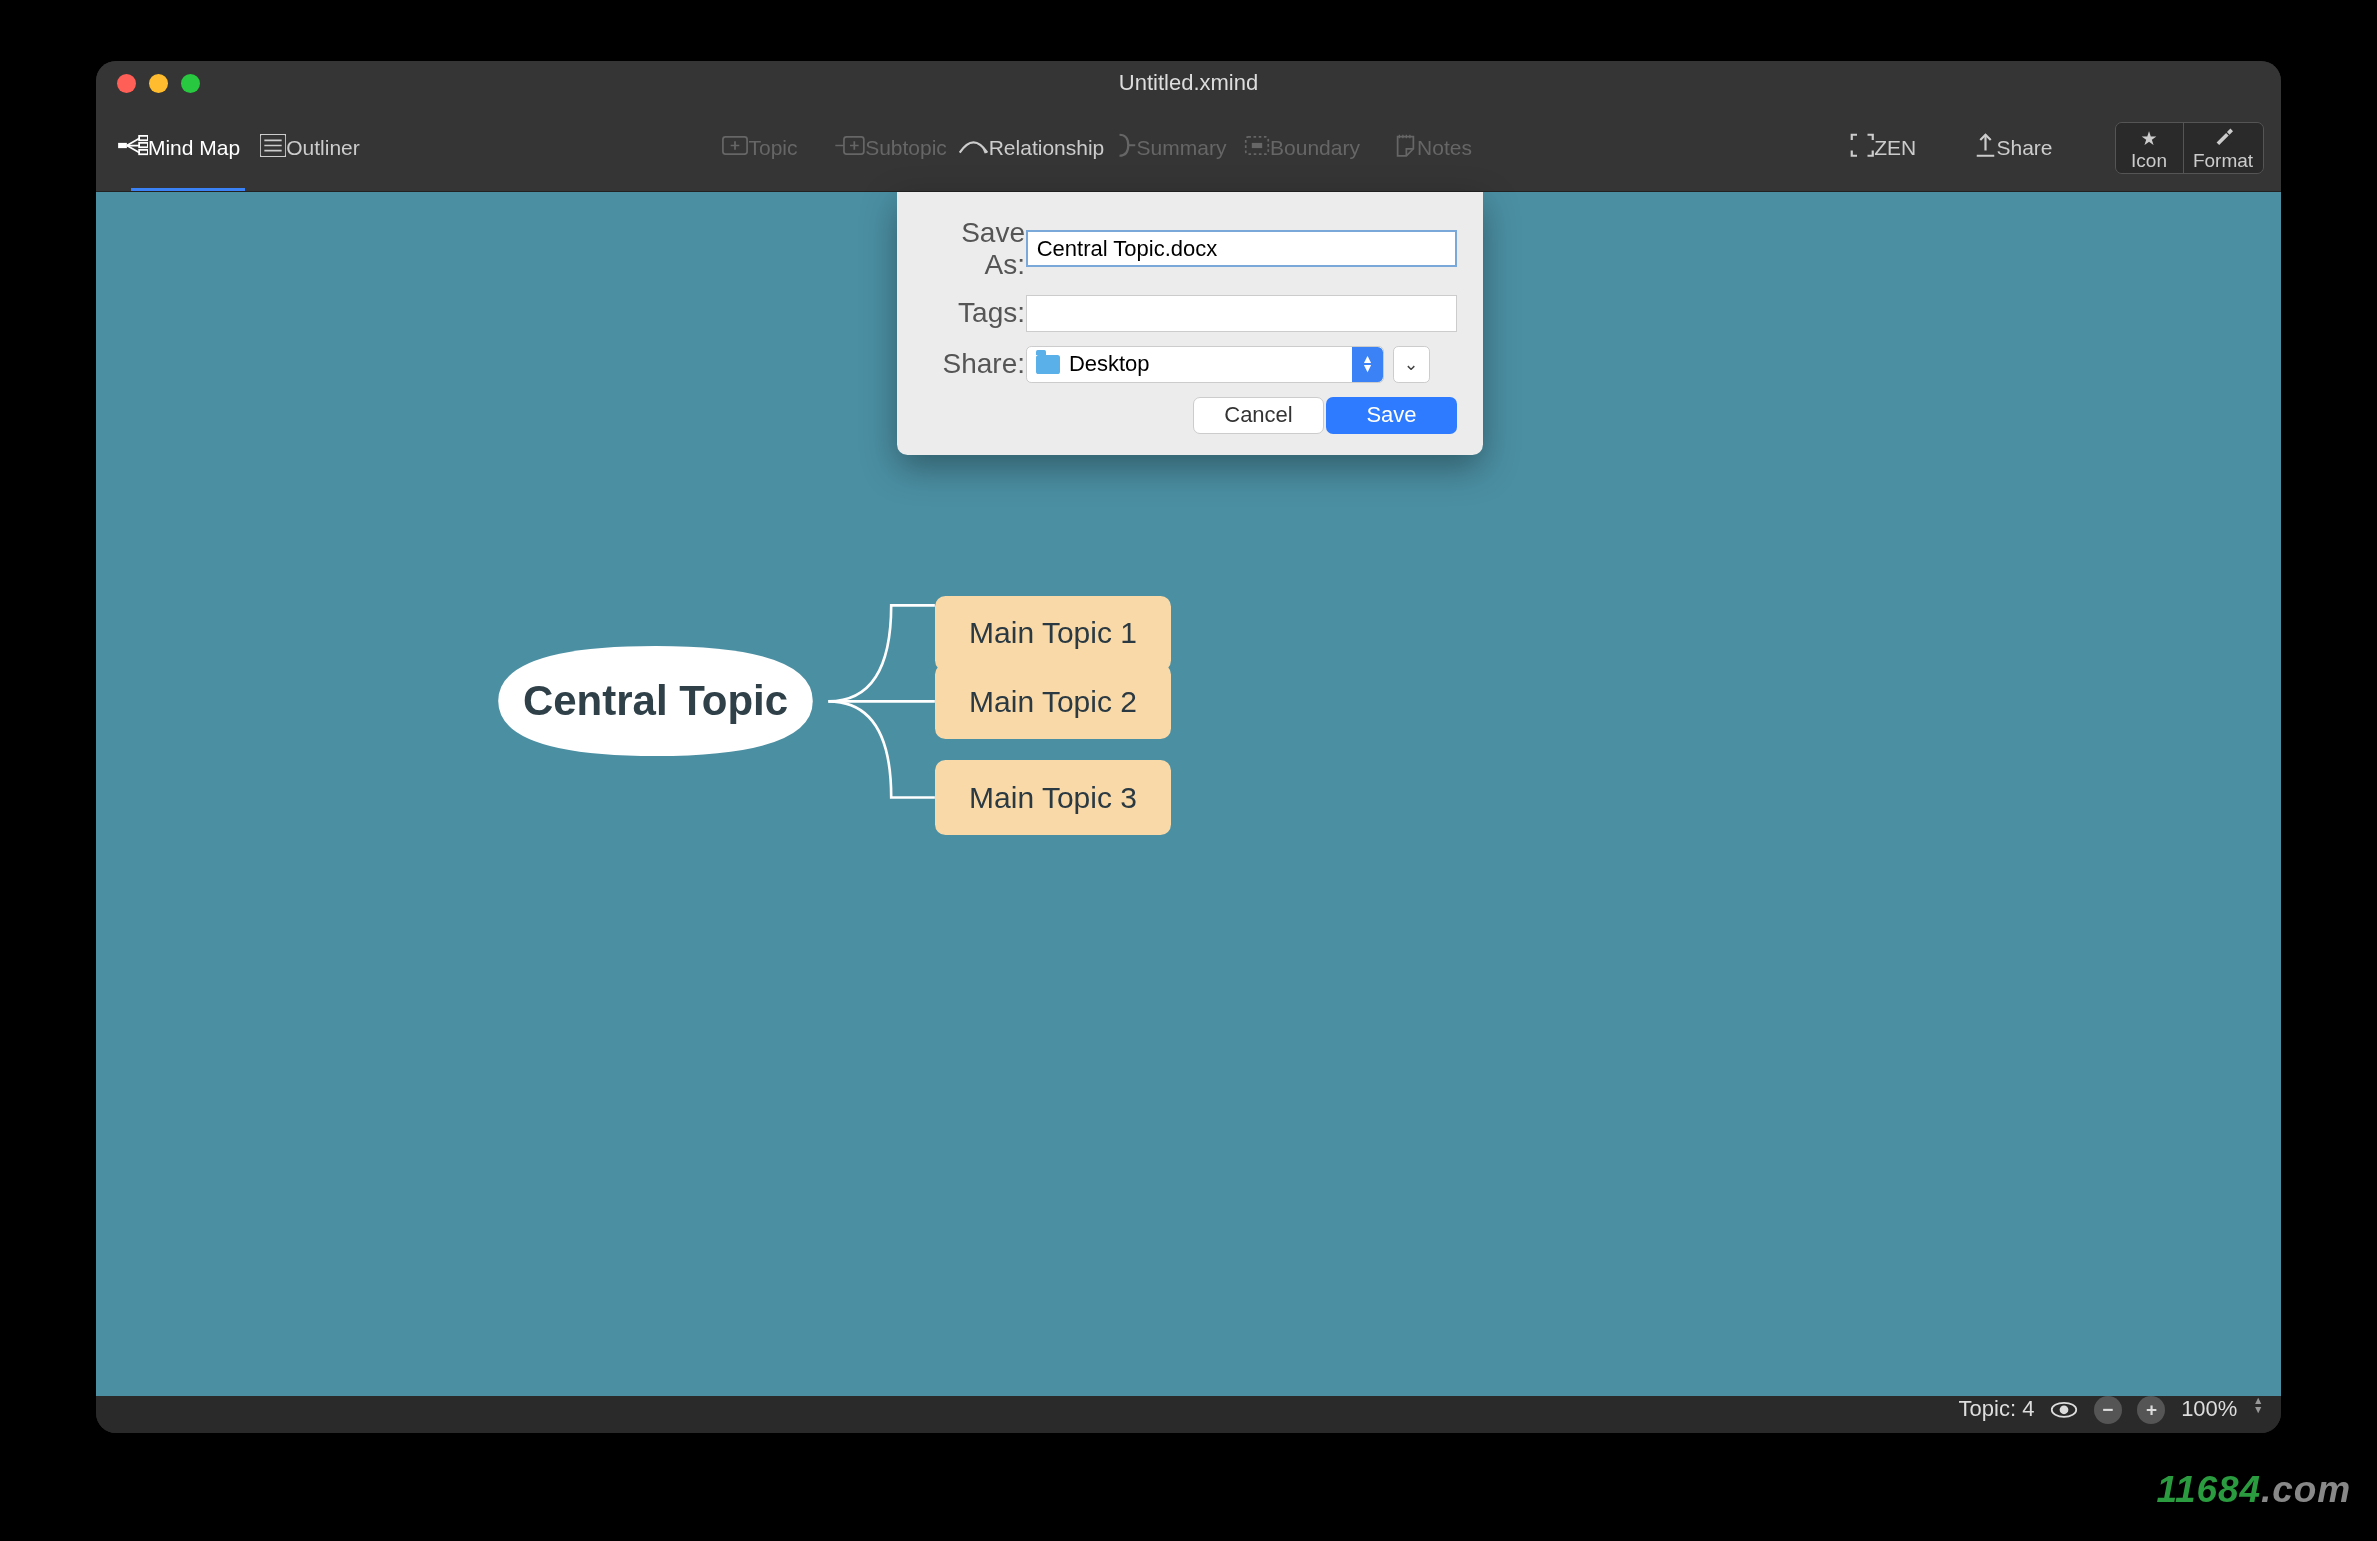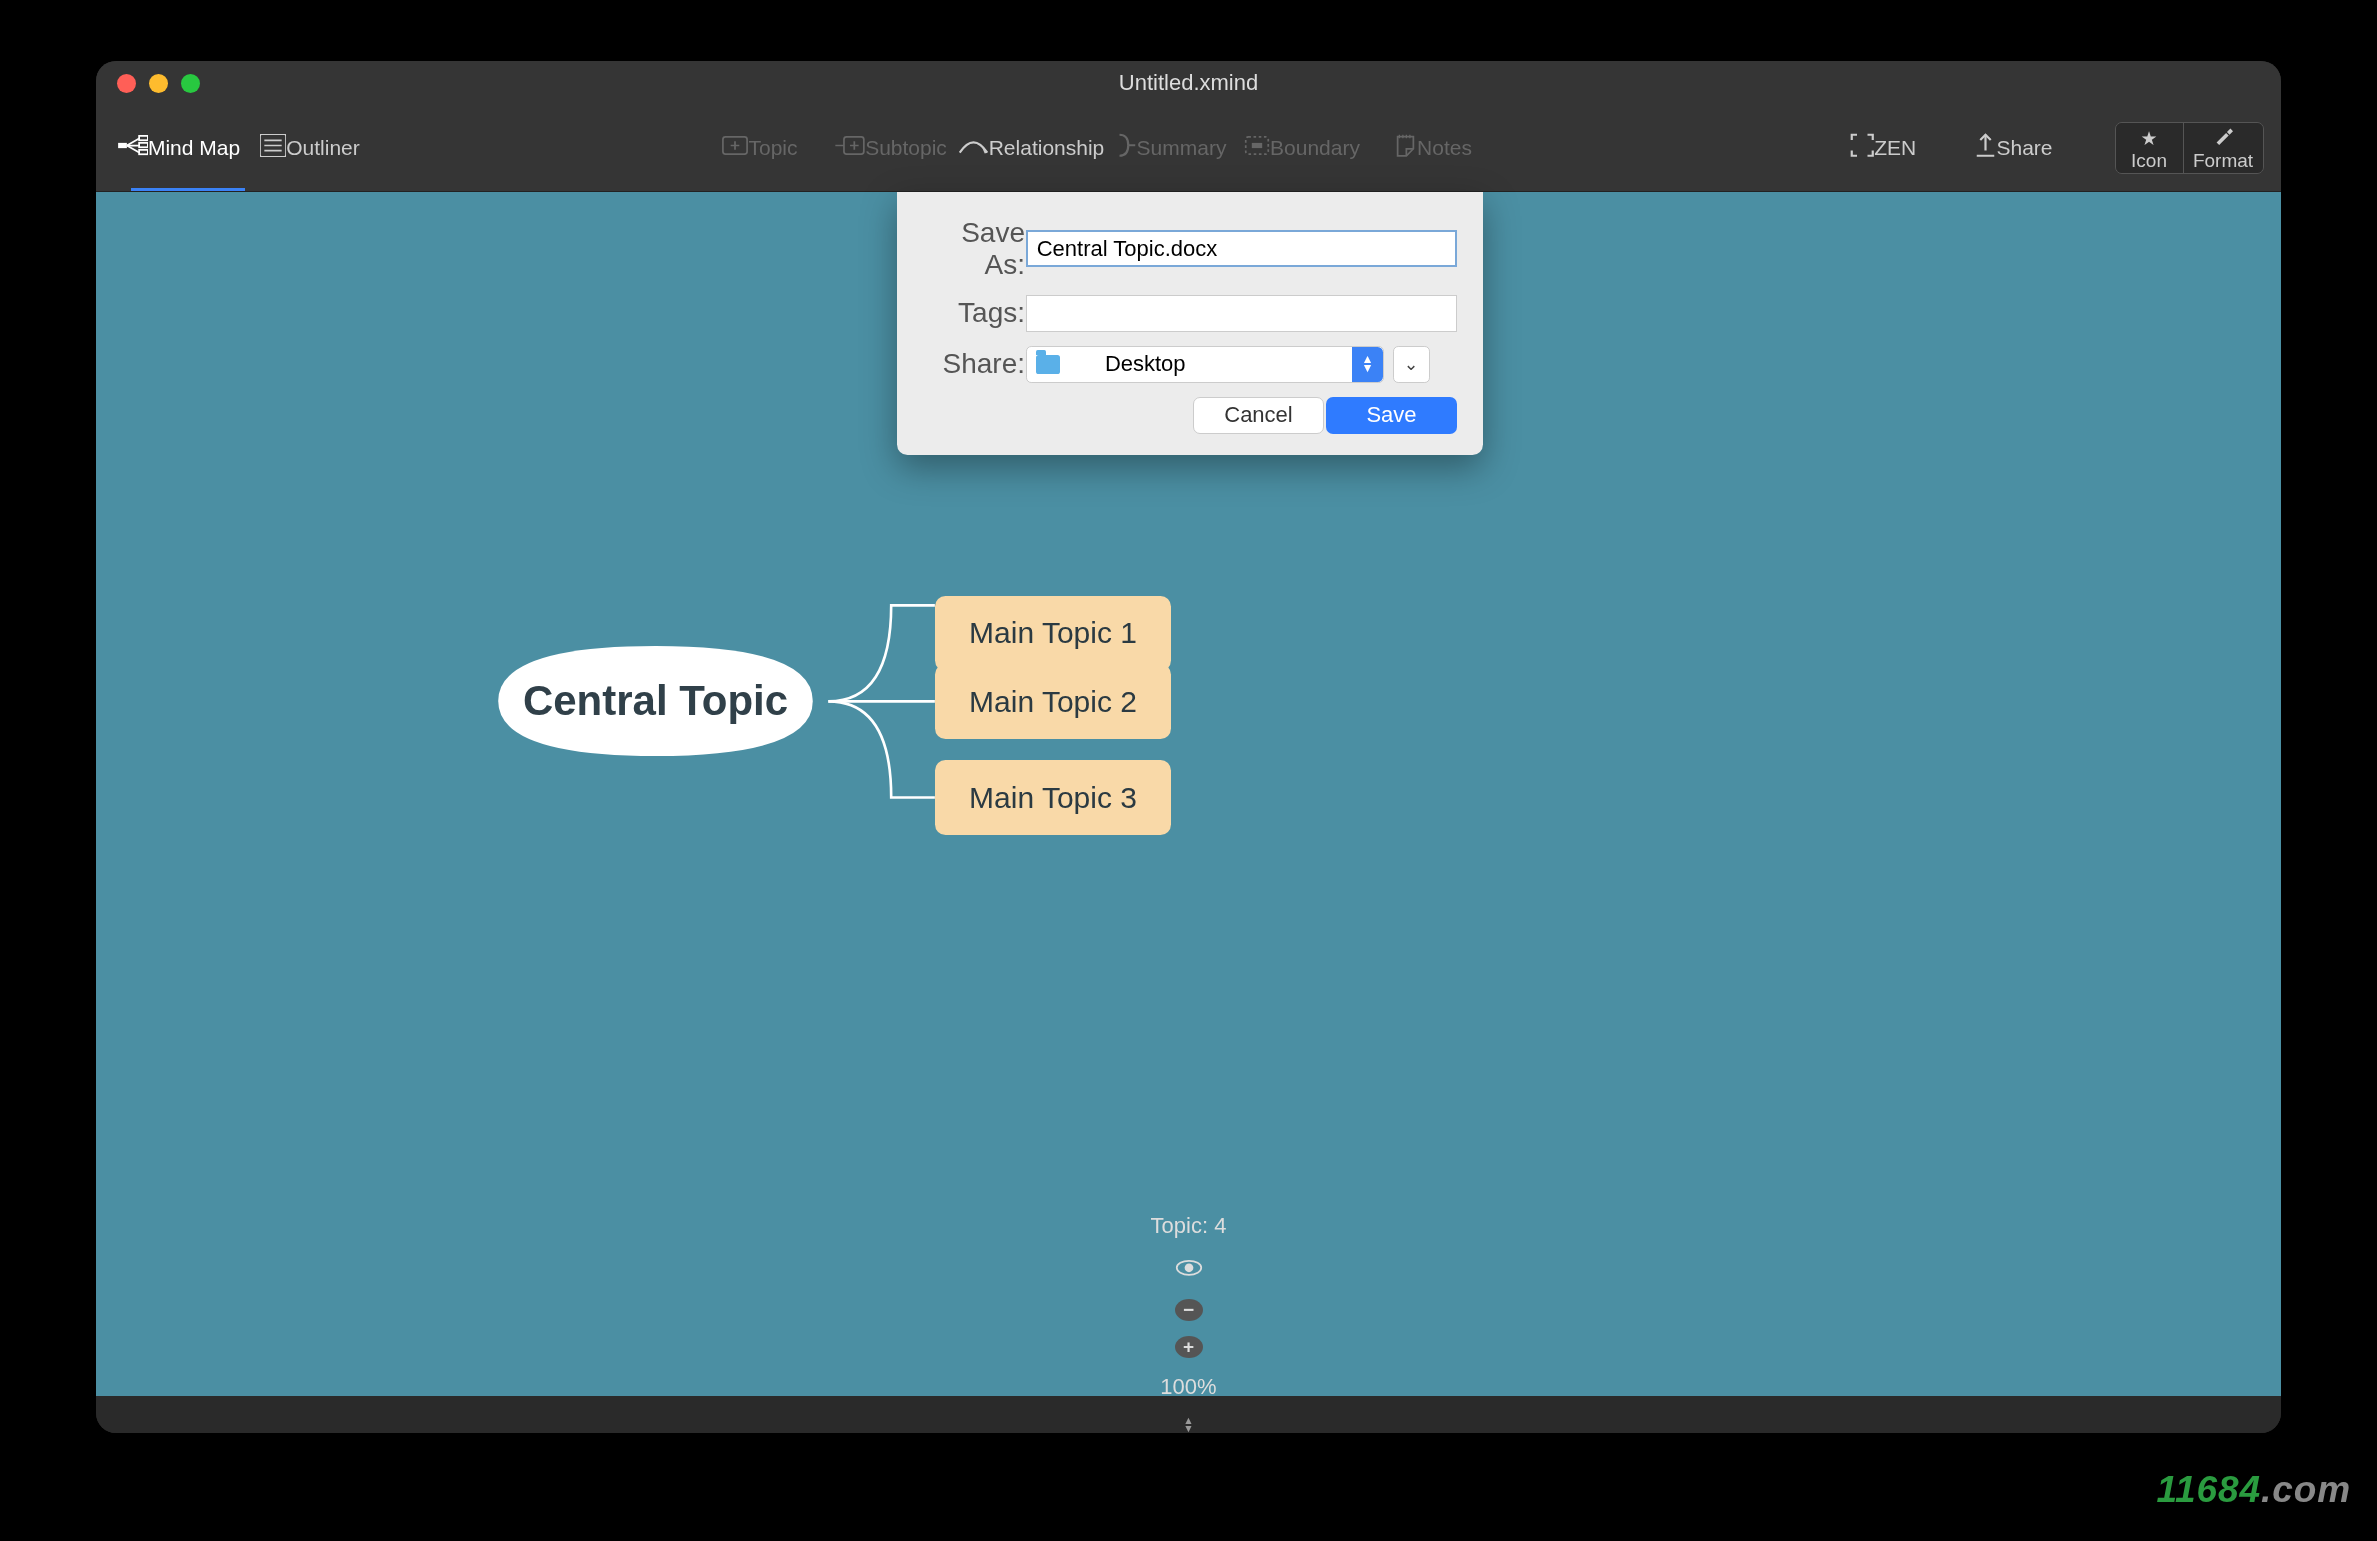--- a/index.html
+++ b/index.html
@@ -25,30 +25,30 @@
 .segmented .seg:last-child { border-right: none; }
 .canvas { position: absolute; top: 131px; left: 0; right: 0; bottom: 37px; background: #4b8fa3; }
 .mindmap { position: absolute; left: 376px; top: 358px; }
 .topic-node { position: absolute; width: 236px; height: 75px; background: #f9d9a8; border-radius: 10.5px; display: flex; align-items: center; justify-content: center; font-size: 30px; color: #2b3a42; }
 .connector { position: absolute; stroke: #fff; stroke-width: 3; fill: none; }
 .save-dialog { position: absolute; left: 801px; top: 131px; width: 586px; background: #ececec; border-bottom-left-radius: 10.5px; border-bottom-right-radius: 10.5px; box-shadow: 0 12.2px 35px rgba(0,0,0,0.35); padding: 24.5px 26px 21px 26px; }
 .dialog-row { display: flex; align-items: center; margin-bottom: 14px; }
 .dialog-label { width: 103px; text-align: right; color: #555; font-size: 28px; padding-right: 1px; }
 .dialog-input { flex: 1; height: 37px; border: 2.6px solid #7aa8d8; background: #fff; font-size: 22px; padding: 0 8.7px; outline: none; }
 .dialog-input.plain { border: 0.9px solid #ccc; }
-.where-select { flex: 1; height: 37px; display: flex; align-items: center; background: #fff; border: 0.9px solid #ccc; border-radius: 5.2px; position: relative; padding-left: 8.7px; font-size: 22px; gap: 36px; }
+.where-select { flex: 1; height: 37px; display: flex; align-items: center; background: #fff; border: 0.9px solid #ccc; border-radius: 5.2px; position: relative; padding-left: 8.7px; font-size: 22px; }
 .where-select .folder-icon { width: 24.5px; height: 19px; background: #5ab0e8; border-radius: 2.6px; margin-right: 8.7px; position: relative; }
 .where-select .folder-icon::before { content: ""; position: absolute; top: -4.4px; left: 0; width: 10.5px; height: 4.4px; background: #5ab0e8; border-radius: 1.7px 1.7px 0 0; }
 .where-select .arrows { position: absolute; right: 0; top: 0; width: 31px; height: 100%; background: #3b82f6; border-radius: 0 5.2px 5.2px 0; display: flex; flex-direction: column; align-items: center; justify-content: center; color: #fff; font-size: 12.2px; line-height: 8.7px; }
 .expand-btn { width: 37px; height: 37px; margin-left: 8.7px; background: #fff; border: 0.9px solid #ccc; border-radius: 5.2px; display: flex; align-items: center; justify-content: center; font-size: 17.5px; color: #444; }
 .dialog-buttons { display: flex; justify-content: flex-end; gap: 2px; margin-top: 14px; }
 .dialog-btn { width: 131px; height: 37px; border-radius: 7px; font-size: 22px; display: flex; align-items: center; justify-content: center; cursor: pointer; }
 .btn-cancel { background: #fff; border: 0.9px solid #ccc; color: #333; }
 .btn-save { background: #2f7bff; color: #fff; border: none; }
-.statusbar { position: absolute; bottom: 0; left: 0; right: 0; height: 37px; background: #2a2a2a; display: flex; align-items: center; justify-content: flex-end; padding: 0 17.5px; gap: 15.7px; color: #ddd; font-size: 22px; flex-direction: column; }
+.statusbar { position: absolute; bottom: 0; left: 0; right: 0; height: 37px; background: #2a2a2a; display: flex; justify-content: flex-end; padding: 0 17.5px; gap: 15.7px; color: #ddd; font-size: 22px; }
 .status-icon-btn { width: 28px; height: 28px; display: flex; align-items: center; justify-content: center; border-radius: 50%; }
 .round-btn { background: #555; color: #ddd; font-size: 19px; font-weight: bold; }
 .zoom-arrows { display: flex; flex-direction: column; font-size: 10.5px; line-height: 8.7px; color: #999; }
 .watermark { position: absolute; right: 26px; bottom: 31px; font-size: 37px; font-weight: bold; font-style: italic; color: #2a9b3f; letter-spacing: 0.9px; }
 .watermark .dot { color: #888; }
 .central-svg { position: absolute; left: 0; top: 87px; }
 </style>
 </head>
 <body>
 

